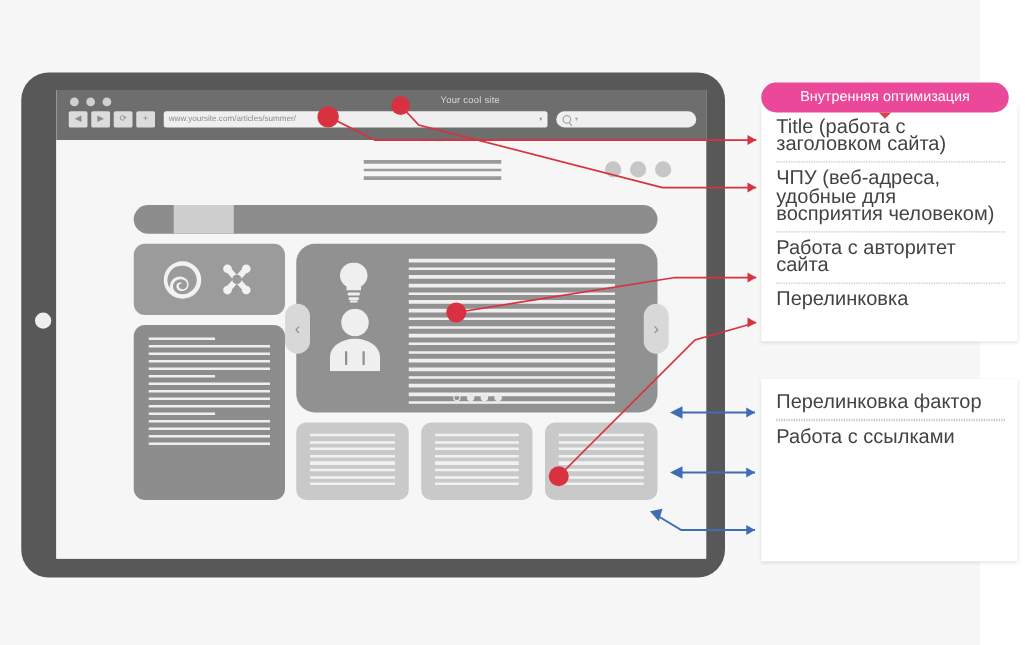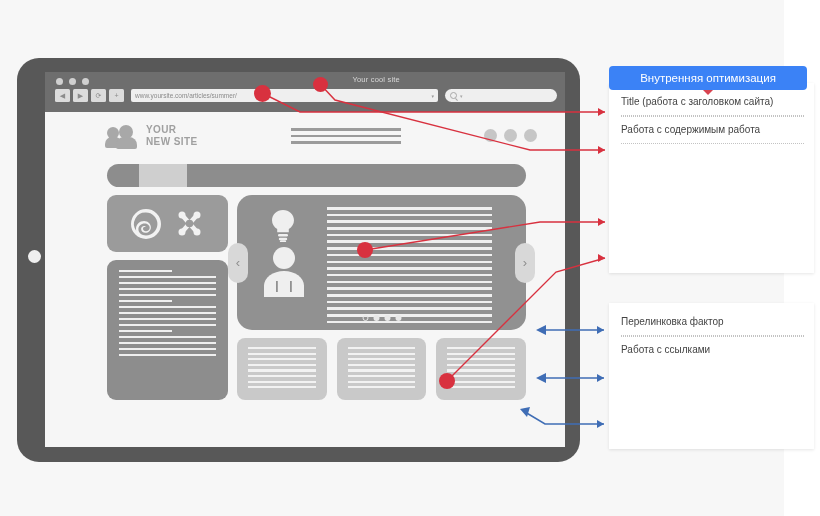--- a/index.html
+++ b/index.html
@@ -128,27 +128,27 @@
   .badge{
     position:absolute;height:24px;border-radius:4px;
     display:flex;align-items:center;justify-content:center;
     color:#fff;font-size:11.5px;white-space:nowrap;padding:0 10px;box-sizing:border-box;
   }
   .badge::after{
     content:"";position:absolute;left:50%;bottom:-5px;margin-left:-5px;
     border-left:5px solid transparent;border-right:5px solid transparent;
     border-top:5px solid currentColor;
   }
-  .badge-in{left:609px;top:66px;width:198px;background:#3b82f6;color:#d8434f;}
+  .badge-in{left:609px;top:66px;width:198px;background:#ec4899;color:#d8434f;border-radius:12px;}
   .badge-ex{left:619px;top:288px;width:185px;background:#3f6db5;color:#3f6db5;}
   .badge span{color:#fff;}
 
   .plist{position:absolute;left:12px;right:10px;top:6px;}
   .pitem{
-    font-size:10px;color:#434343;line-height:14.2px;
+    font-size:16px;color:#434343;line-height:14.2px;
     padding:6px 0 6px 0;
   }
   .sep{border-top:1px dotted #c3c3c3;height:0;}
 
   
   svg.wires{position:absolute;left:0;top:0;width:820px;height:516px;pointer-events:none;}
   .rdot{position:absolute;border-radius:50%;background:#d8313f;}
 </style>
 </head>
 <body>
@@ -182,32 +182,20 @@
           <div class="searchbar">
             <span class="mag"></span>
             <span class="searchcaret">▾</span>
           </div>
         </div>
       </div>
 
       <div class="site">
 
         <div class="site-header">
-          <div class="logo-wrap">
-            <div class="people">
-              <div class="p-back"></div>
-                <div class="p-back-b"></div>
-              <div class="p-front"></div>
-                <div class="p-front-b"></div>
-            </div>
-            <div>
-              <div class="logo-text">YOUR</div>
-              <div class="logo-text">NEW SITE</div>
-            </div>
-          </div>
 
           <div class="hdr-lines">
             <i style="width:100%"></i>
               <i style="width:100%"></i>
               <i style="width:100%"></i>
           </div>
 
           <div class="hdr-circles">
             <div class="hc"></div>
             <div class="hc"></div>
@@ -361,23 +349,25 @@
 
   <div class="rdot" style="left:254px;top:85px;width:17px;height:17px;"></div>
   <div class="rdot" style="left:313px;top:77px;width:15px;height:15px;"></div>
   <div class="rdot" style="left:357px;top:242px;width:16px;height:16px;"></div>
   <div class="rdot" style="left:439px;top:373px;width:16px;height:16px;"></div>
 
   <div class="panel panel-in">
     <div class="plist">
       <div class="pitem">Title (работа с заголовком сайта)</div>
       <div class="sep"></div>
-      <div class="sep"></div>
-      <div class="pitem">Работа с содержимым работа</div>
-      <div class="sep"></div>
+      <div class="pitem">ЧПУ (веб-адреса, удобные для восприятия человеком)</div>
+      <div class="sep"></div>
+      <div class="pitem">Работа с авторитет сайта</div>
+      <div class="sep"></div>
+      <div class="pitem">Перелинковка</div>
     </div>
   </div>
 
   <div class="panel panel-ex">
     <div class="plist">
       <div class="pitem">Перелинковка фактор</div>
       <div class="sep"></div>
       <div class="sep"></div>
       <div class="pitem">Работа с ссылками</div>
     </div>

